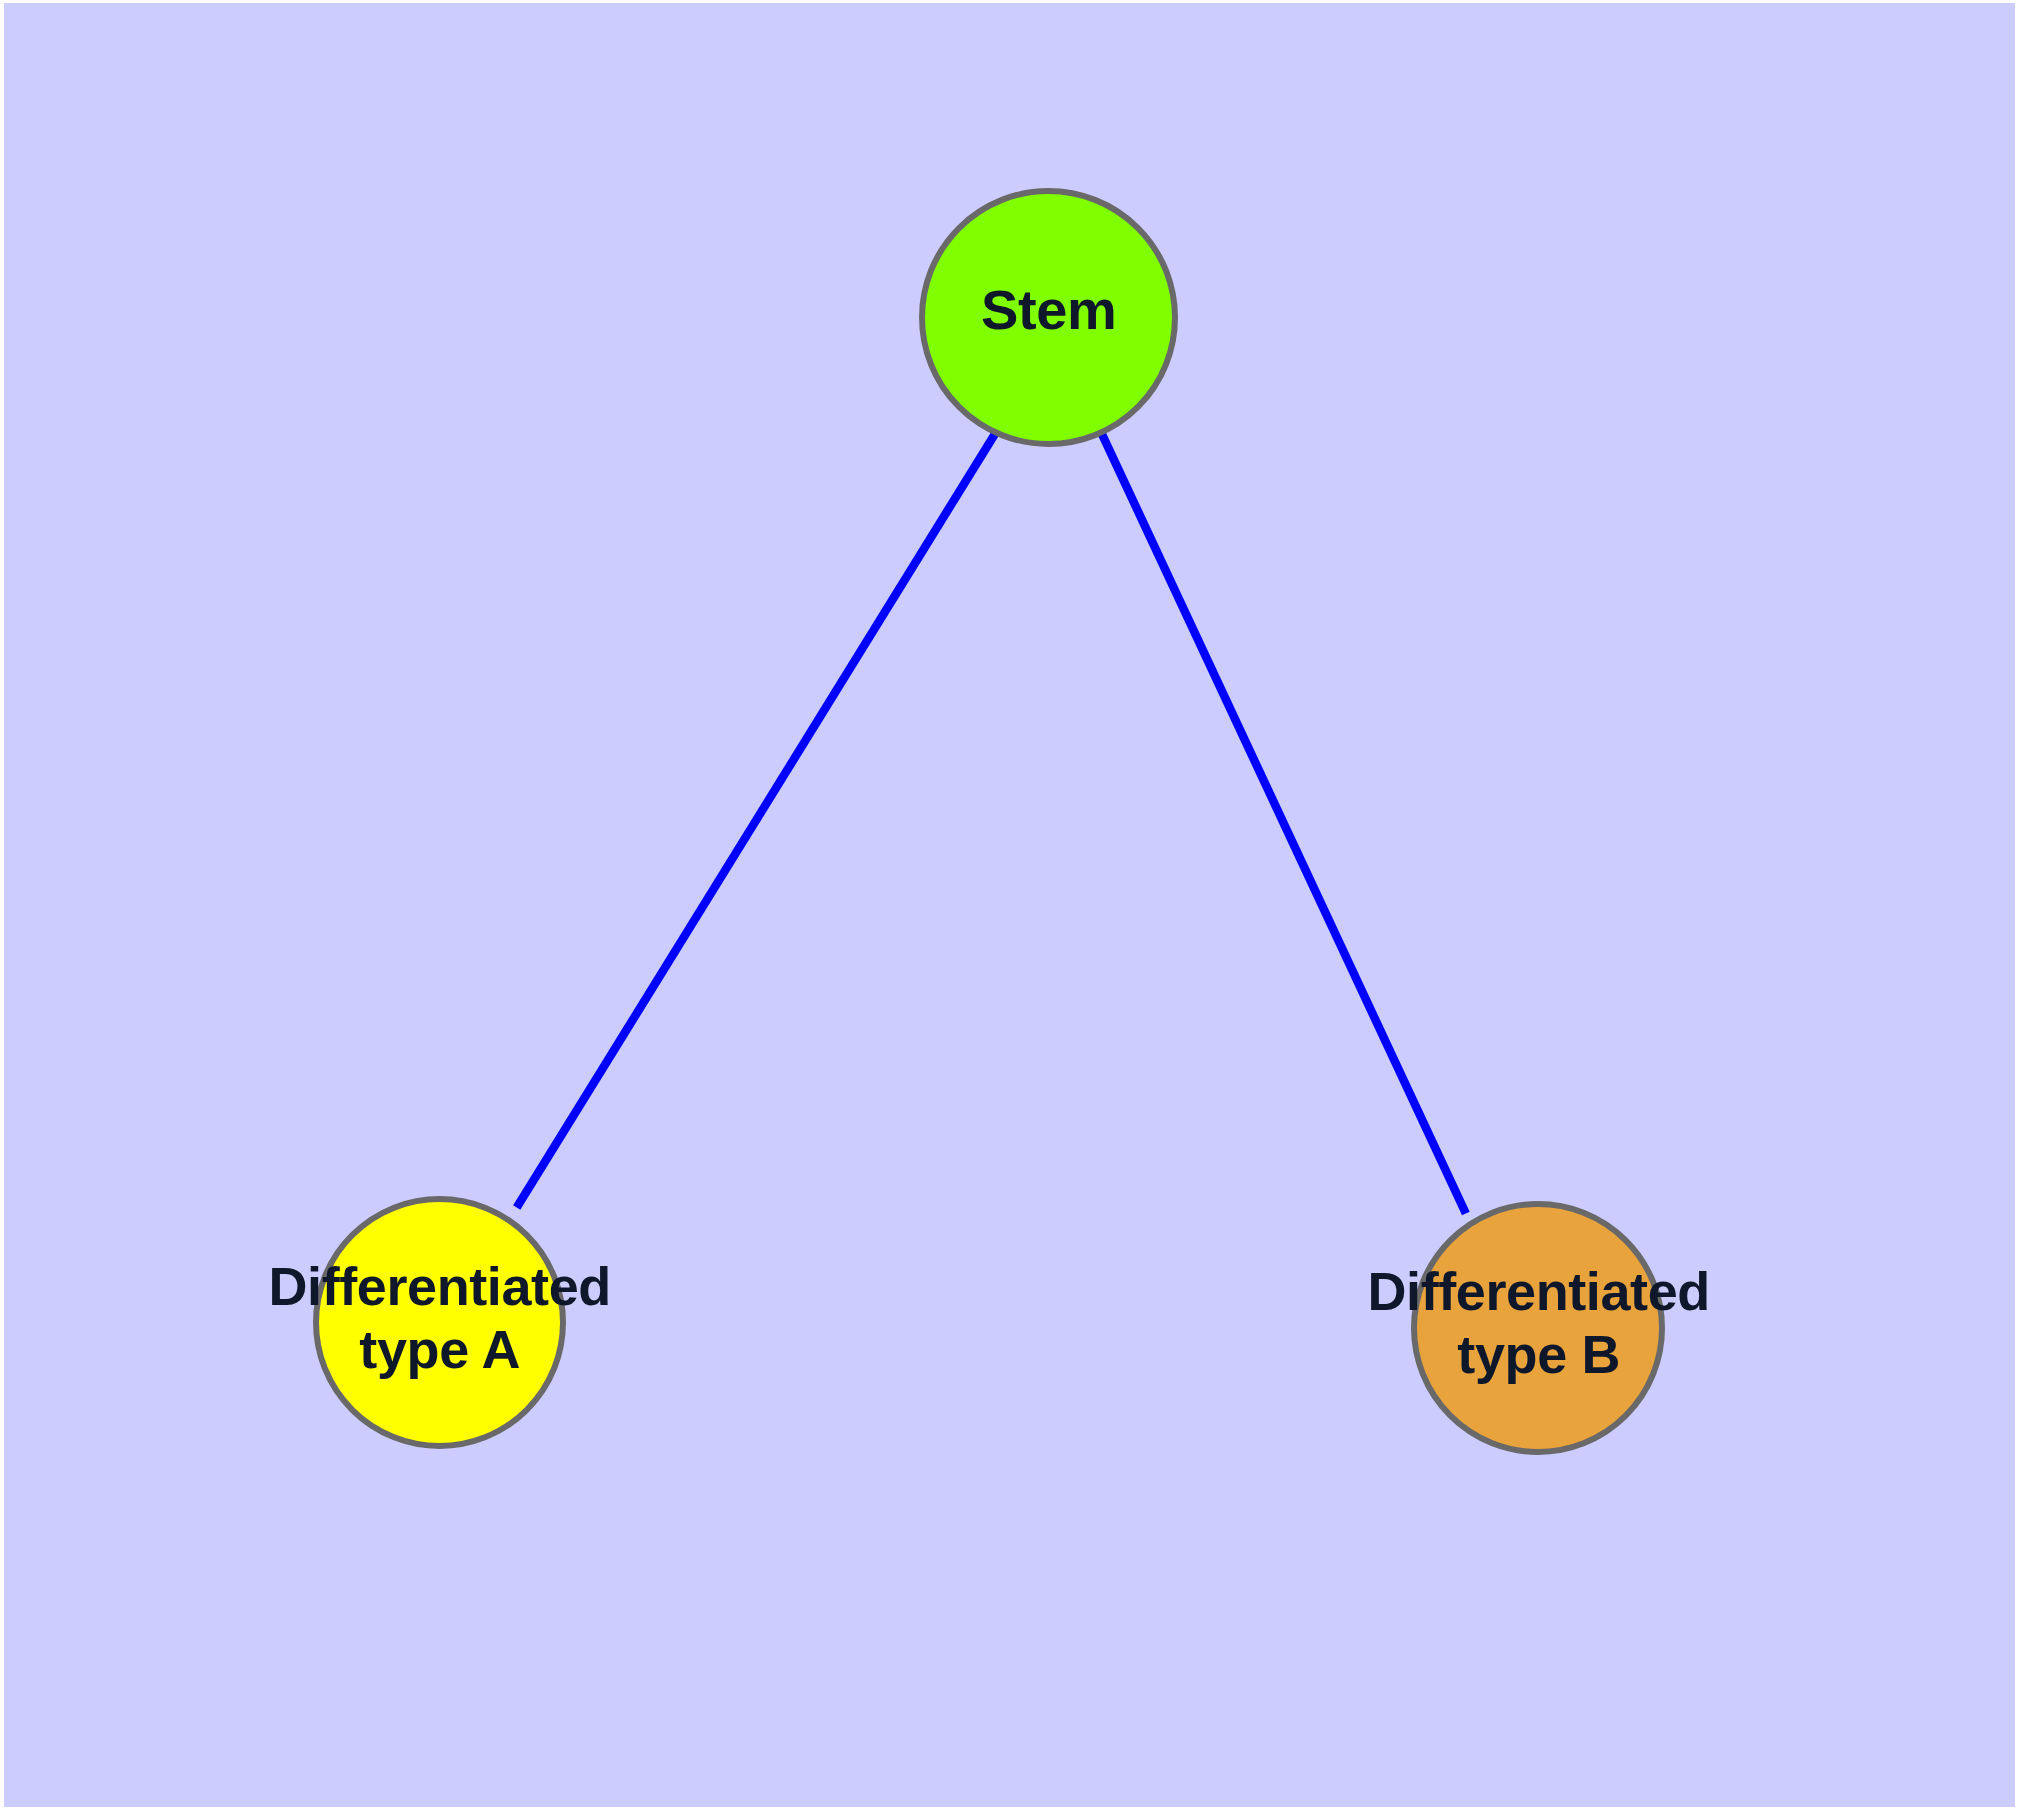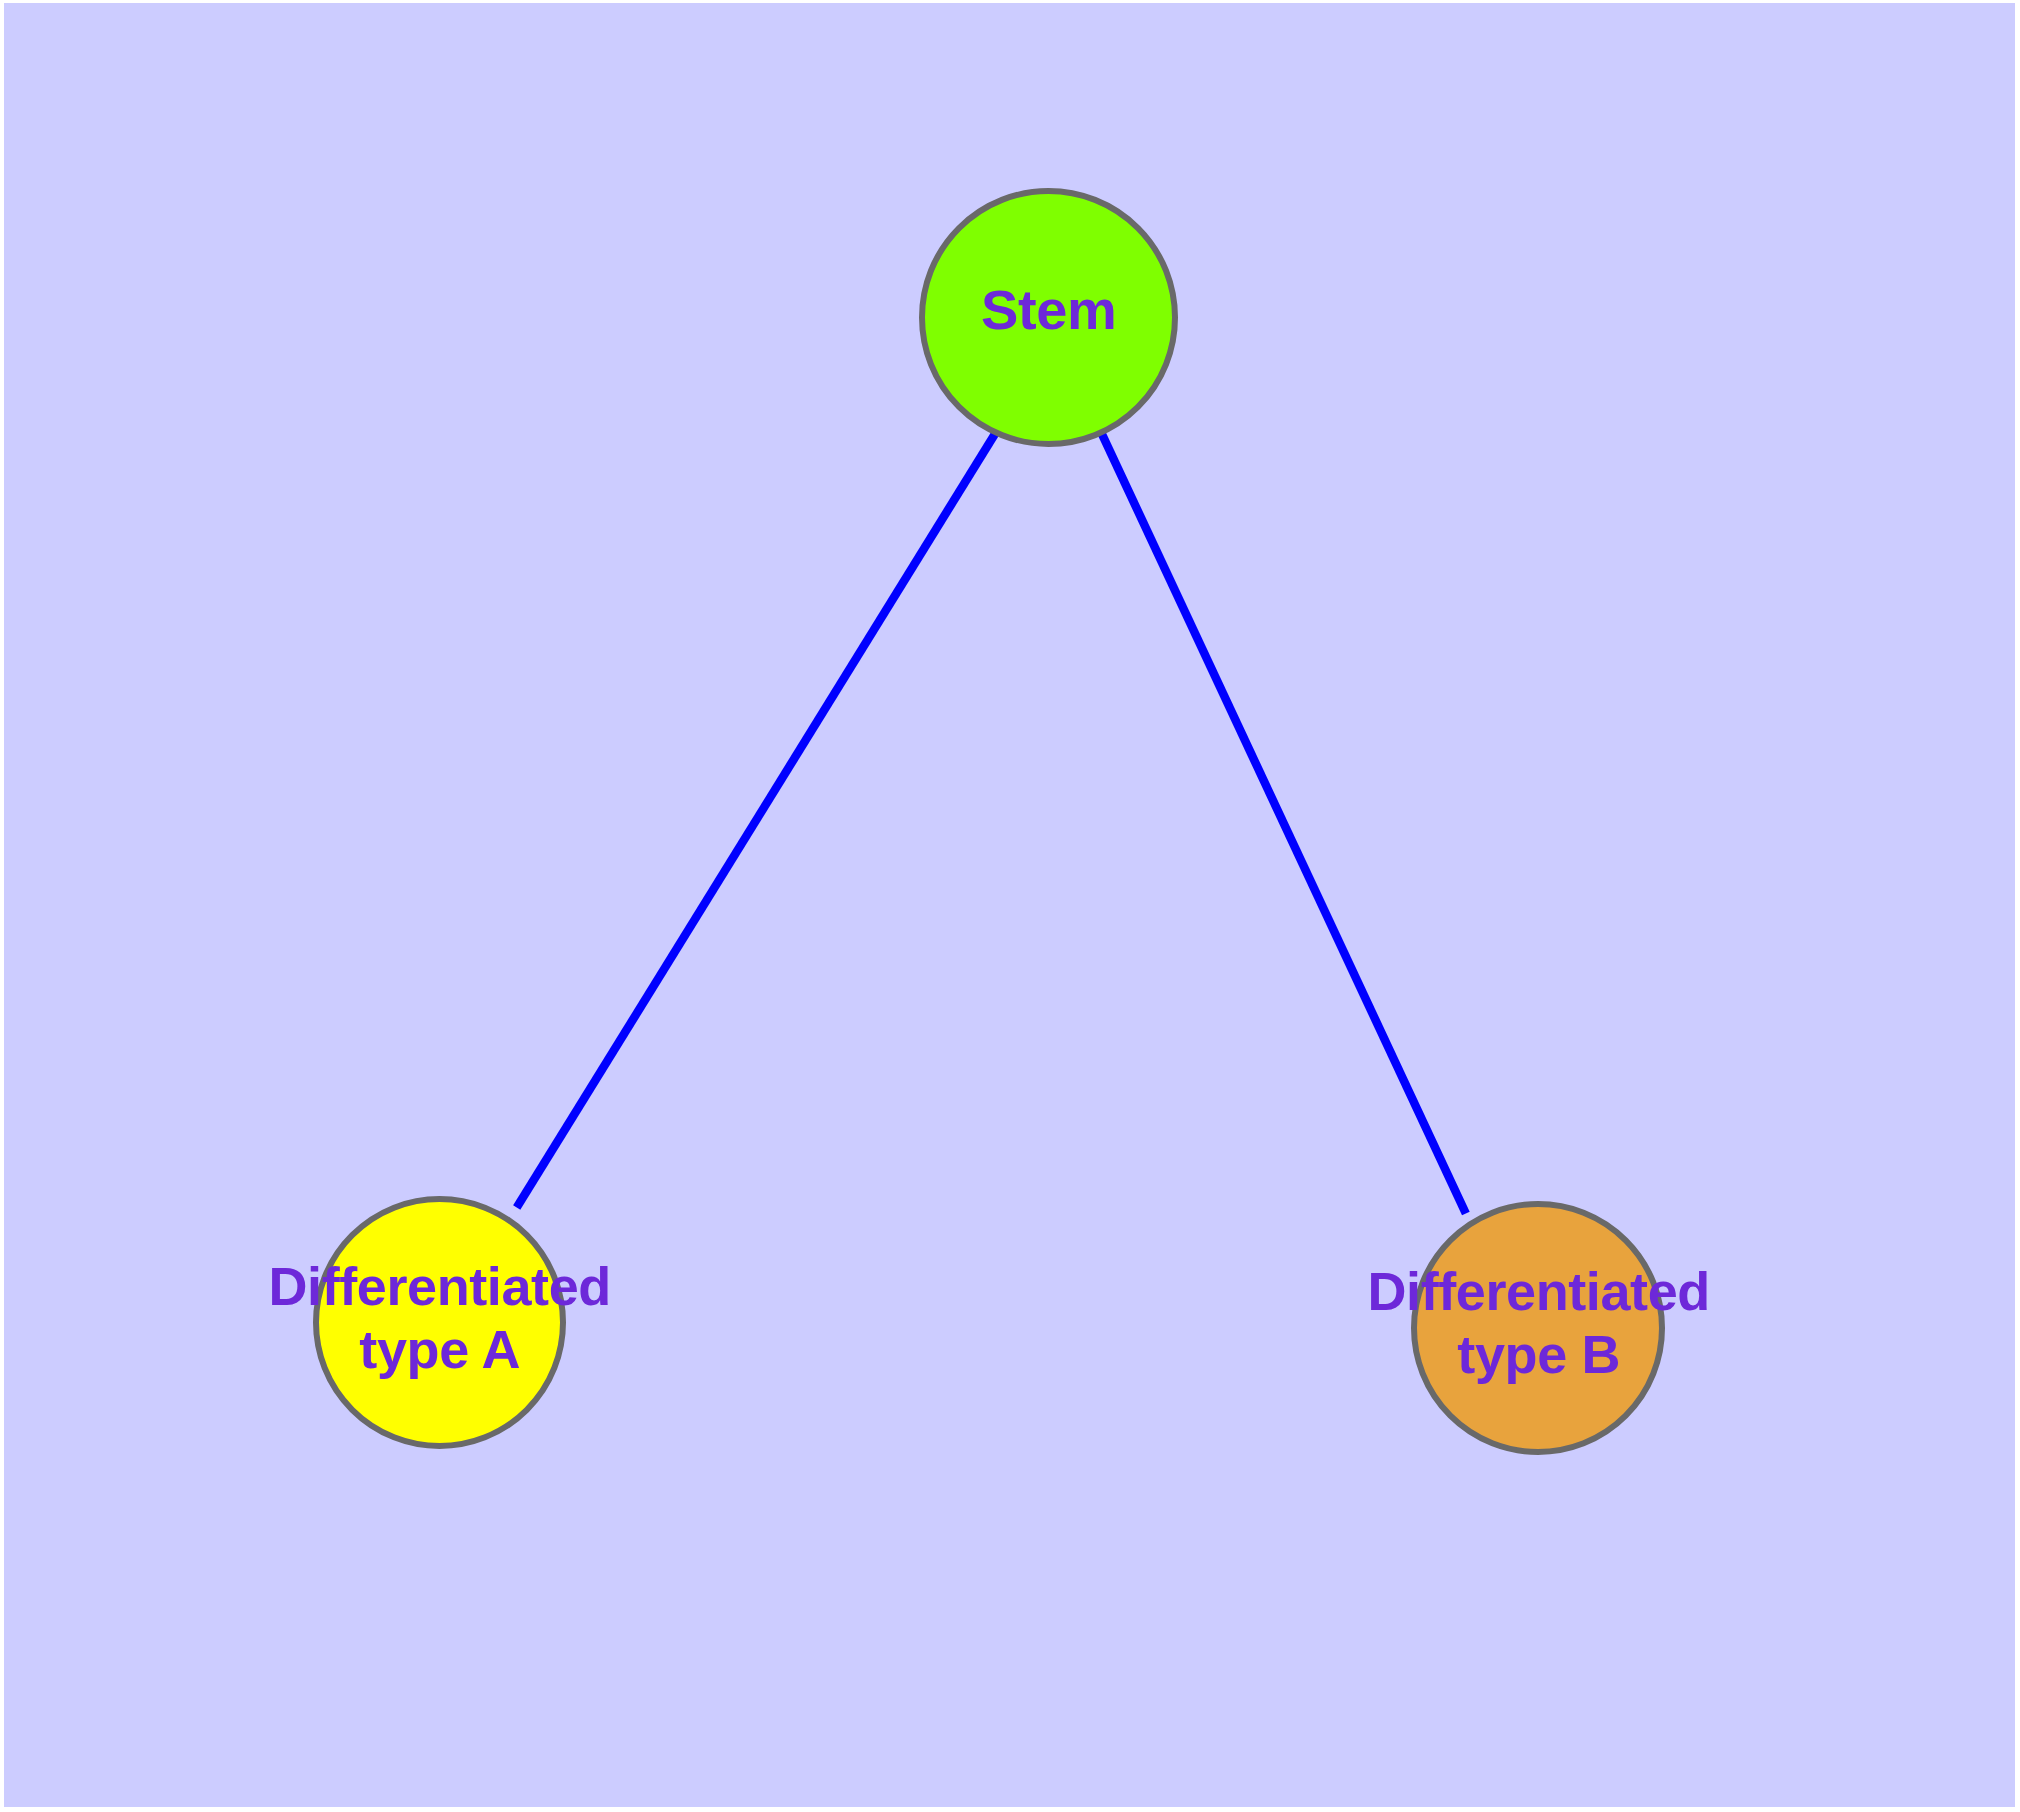--- a/index.html
+++ b/index.html
@@ -40,21 +40,21 @@
   .graph-node {
     position: absolute;
     border-radius: 50%;
     box-sizing: border-box;
     border: 6.8px solid #696969;
   }
   .node-label {
     position: absolute;
     text-align: center;
     font-weight: bold;
-    color: #6d28d9;
+    color: #0f172a;
     white-space: pre;
     line-height: 1.16;
     letter-spacing: -0.4px;
     pointer-events: none;
   }
   
   #node-stem {
     left: 915px;
     top: 185px;
     width: 259px;

